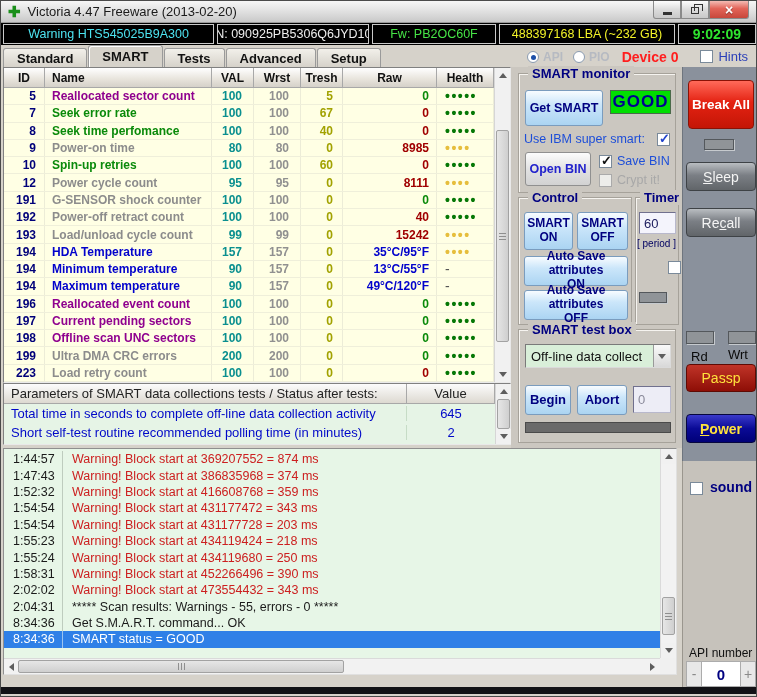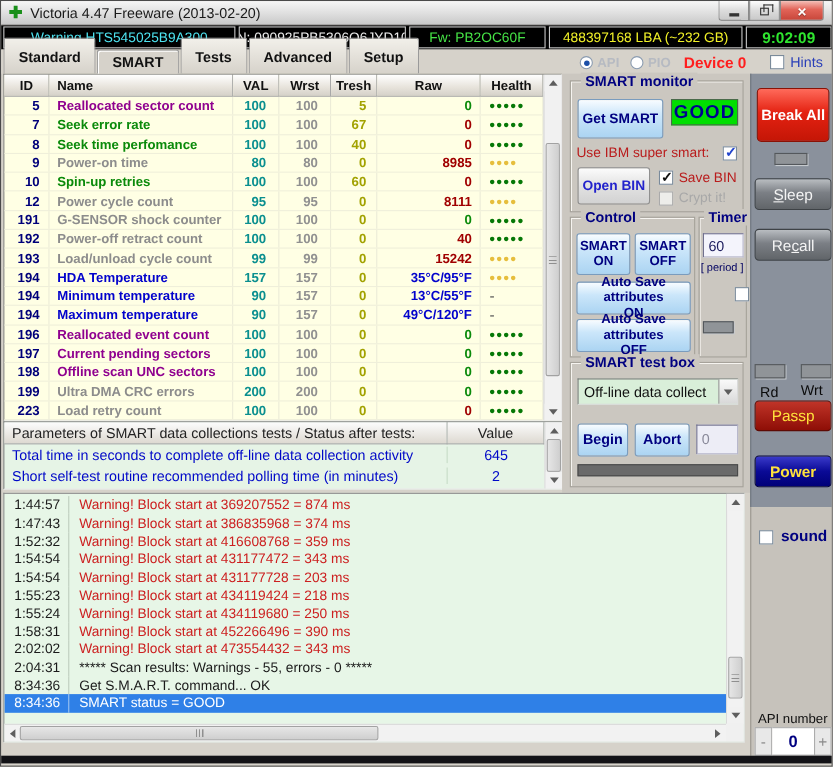--- a/index.html
+++ b/index.html
@@ -29,21 +29,21 @@
     font-size:12.5px; overflow:hidden; white-space:nowrap; }
   .seg.model  { width:211px; color:#4DE3F0; }
   .seg.serial { width:152px; color:#EDEDED; }
   .seg.fw     { width:124px; color:#46E446; }
   .seg.lba    { width:176px; color:#F2F228; }
   .seg.clock  { flex:1; color:#2FE52F; font-weight:bold; font-size:14px; }
 
   
   .tabrow { position:absolute; left:0; top:44px; width:757px; height:22px; background:#D6D2CA;
     display:flex; align-items:flex-end; padding-left:2px; }
-  .tab { height:33px; padding:0 13px; display:flex; align-items:center; margin-right:1px;
+  .tab { height:19px; padding:0 13px; display:flex; align-items:center; margin-right:1px;
     background:linear-gradient(#F2F0EA,#D6D2CA); border:1px solid #9A9A9A; border-bottom:none;
     border-radius:3px 3px 0 0; font-weight:bold; font-size:13px; color:#111; }
   .tab.active { height:22px; background:#D6D2CA; box-shadow:inset 1px 1px 0 #FFFFFF; z-index:2; }
   .mode-controls { position:absolute; left:526px; top:4px; display:flex; align-items:center; gap:4px; }
   .radio { width:12px; height:12px; border-radius:50%; background:#FFF; border:1px solid #8A9BB0;
     display:flex; align-items:center; justify-content:center; }
   .radio.selected::after { content:""; width:5px; height:5px; border-radius:50%; background:#1C4FA8; }
   .rlabel { color:#B6BAC2; font-size:12px; font-weight:bold; }
   .device { color:#FF1E1E; font-weight:bold; font-size:14px; margin-left:8px; }
   .hints { position:absolute; right:10px; top:4px; display:flex; align-items:center; gap:5px; }
@@ -110,21 +110,21 @@
   .grp { position:absolute; border:1px solid #A6A29A; box-shadow:inset 1px 1px 0 #F6F4F0; }
   .grp-label { position:absolute; top:-8px; left:9px; background:#CBC7C0; padding:0 4px;
     color:#000080; font-weight:bold; font-size:13px; white-space:nowrap; }
   .btn-blue { background:linear-gradient(#F8FCFF,#CBE6FA 40%,#ABD4F2); border:1px solid #7A9CBE; border-radius:3px;
     color:#000080; font-weight:bold; font-size:12px; line-height:1.15; display:flex; align-items:center;
     justify-content:center; text-align:center; position:absolute; }
   .btn-gray { background:linear-gradient(#FCFCFC,#E2E2E2 50%,#D2D2D2); border:1px solid #909090; border-radius:3px;
     color:#2222CC; font-weight:bold; font-size:12.5px; display:flex; align-items:center; justify-content:center; position:absolute; }
   .good-box { position:absolute; background:#00DF00; border:1px solid #4A6A4A; color:#000090;
     font-weight:bold; font-size:17px; letter-spacing:1px; display:flex; align-items:center; justify-content:center; }
-  .small-lbl { font-size:12.5px; color:#b91c1c; }
+  .small-lbl { font-size:12.5px; color:#1d4ed8; }
   .lbl-disabled { color:#A8A8A8; }
   .inp { position:absolute; background:#F4F4FC; border:1px solid; border-color:#70708E #B8B8CC #B8B8CC #70708E;
     font-size:13px; color:#202060; padding-left:4px; font-family:"Liberation Sans", sans-serif; }
   .inp.dim { background:#EDEDF6; color:#8A8A9A; }
   .dd { position:absolute; display:flex; background:#D9EFD9; border:1px solid; border-color:#7A7A7A #DADADA #DADADA #7A7A7A; }
   .dd-text { flex:1; font-size:13px; color:#101010; display:flex; align-items:center; padding-left:5px; white-space:nowrap; overflow:hidden; }
   .dd-btn { width:17px; background:linear-gradient(#FAFAFA,#D8D8D8); border-left:1px solid #999;
     display:flex; align-items:center; justify-content:center; }
   .pbar { position:absolute; background:#6A6A6A; border:1px solid #4A4A4A; }
   .led { position:absolute; background:#909498; border:1px solid #54585C; box-shadow:1px 1px 0 #C6CACE; }

